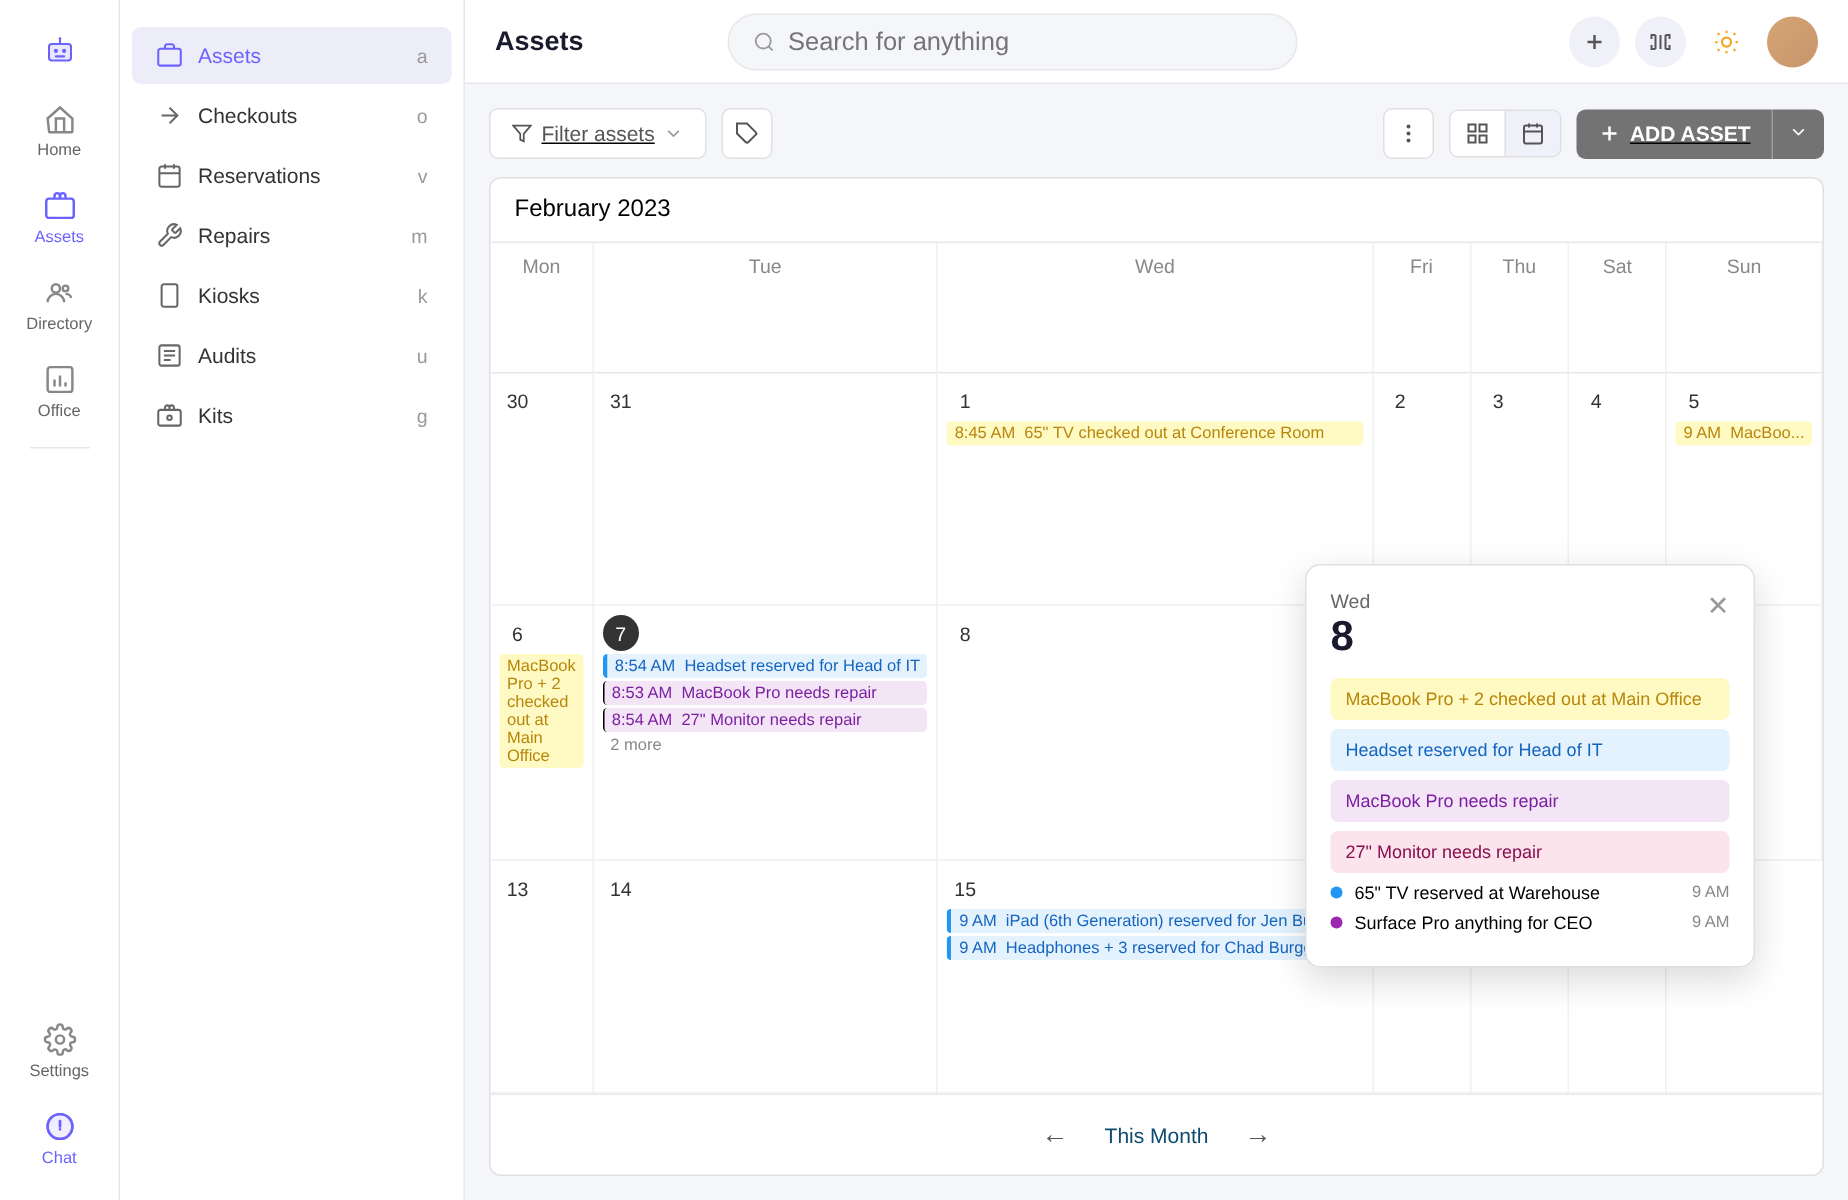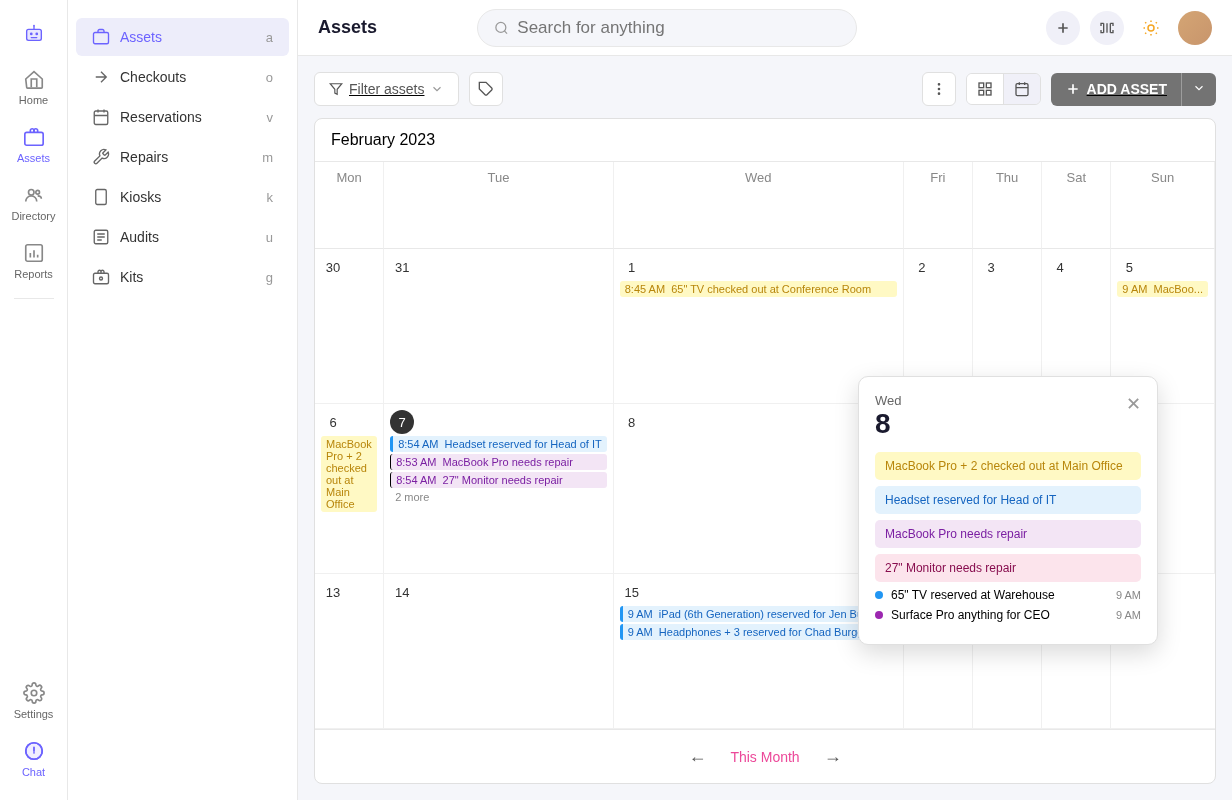--- a/index.html
+++ b/index.html
@@ -1,20 +1,20 @@
 <!DOCTYPE html>
 <html><head>
   <meta charset="utf-8">
   <style>
     * { box-sizing: border-box; margin: 0; padding: 0; }
     body { font-family: -apple-system, BlinkMacSystemFont, 'Segoe UI', sans-serif; background: #f5f6fa; display: flex; height: 800px; overflow: hidden; }
 
     
     .sidebar-icons {
-      width: 68px;
+      width: 80px;
       background: #fff;
       display: flex;
       flex-direction: column;
       align-items: center;
       padding: 12px 0;
       border-right: 1px solid #e8e8e8;
       height: 800px;
     }
     .sidebar-icon-item {
       display: flex;
@@ -296,21 +296,21 @@
       gap: 16px;
     }
     .nav-arrow {
       background: none;
       border: none;
       cursor: pointer;
       color: #555;
       font-size: 18px;
       padding: 4px 8px;
     }
-    .this-month-label { font-size: 14px; font-weight: 500; color: #ec4899; }
+    .this-month-label { font-size: 14px; font-weight: 500; color: #0c4a6e; }
   </style>
 </head>
 <body>
 
 <div class="sidebar-icons">
 
   <div class="sidebar-icon-item" style="padding-bottom:14px;">
     <svg viewBox="0 0 24 24" fill="none" xmlns="http://www.w3.org/2000/svg">
       <rect x="4" y="8" width="16" height="12" rx="2" fill="#6c63ff" opacity="0.15"></rect>
       <rect x="4" y="8" width="16" height="12" rx="2" stroke="#6c63ff" stroke-width="1.5"></rect>
@@ -347,21 +347,21 @@
       <path d="M16 13c2 0 4 1 4 3"></path>
     </svg>
     <span>Directory</span>
   </div>
 
   <div class="sidebar-icon-item">
     <svg viewBox="0 0 24 24" fill="none" stroke="#888" stroke-width="1.8">
       <rect x="3" y="3" width="18" height="18" rx="2"></rect>
       <path d="M8 17v-5M12 17V9M16 17v-3"></path>
     </svg>
-    <span>Reports</span>
+    <span>Office</span>
   </div>
 
   <div class="sidebar-divider"></div>
 
   <div style="flex:1"></div>
 
   <div class="sidebar-icon-item">
     <svg viewBox="0 0 24 24" fill="none" stroke="#888" stroke-width="1.8">
       <circle cx="12" cy="12" r="3"></circle>
       <path d="M19.4 15a1.65 1.65 0 00.33 1.82l.06.06a2 2 0 010 2.83 2 2 0 01-2.83 0l-.06-.06a1.65 1.65 0 00-1.82-.33 1.65 1.65 0 00-1 1.51V21a2 2 0 01-4 0v-.09A1.65 1.65 0 009 19.4a1.65 1.65 0 00-1.82.33l-.06.06a2 2 0 01-2.83-2.83l.06-.06A1.65 1.65 0 004.68 15a1.65 1.65 0 00-1.51-1H3a2 2 0 010-4h.09A1.65 1.65 0 004.6 9a1.65 1.65 0 00-.33-1.82l-.06-.06a2 2 0 012.83-2.83l.06.06A1.65 1.65 0 009 4.68a1.65 1.65 0 001-1.51V3a2 2 0 014 0v.09a1.65 1.65 0 001 1.51 1.65 1.65 0 001.82-.33l.06-.06a2 2 0 012.83 2.83l-.06.06A1.65 1.65 0 0019.4 9a1.65 1.65 0 001.51 1H21a2 2 0 010 4h-.09a1.65 1.65 0 00-1.51 1z"></path>

